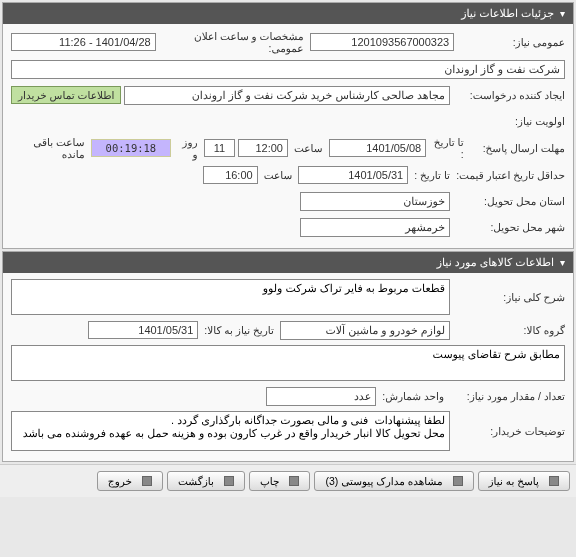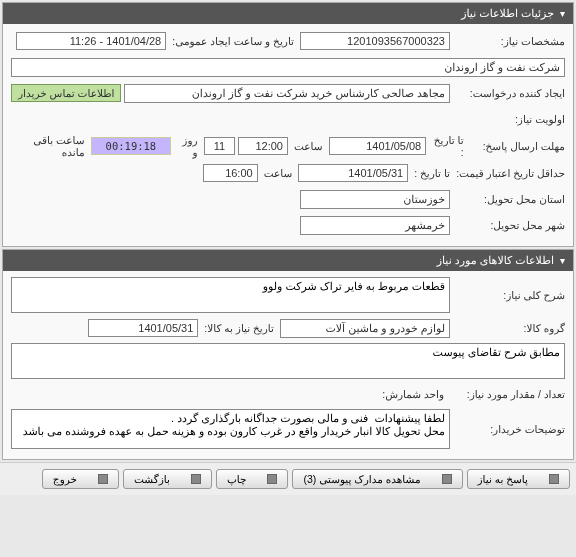--- a/index.html
+++ b/index.html
@@ -90,21 +90,21 @@
 .btn {
   background: linear-gradient(#fefefe, #ddd);
   border: 1px solid #999;
   border-radius: 3px;
   padding: 3px 10px;
   font-size: 10.5px;
   font-family: inherit;
   cursor: pointer;
   display: flex;
   align-items: center;
-  gap: 21px;
+  gap: 10px;
 }
 .icon-sq {
   display: inline-block;
   width: 10px;
   height: 10px;
   border: 1px solid #666;
   background: #888;
 }
 .small-gap { margin-right: 3px; }
 </style>
@@ -112,23 +112,23 @@
 <body>
 
 <div class="panel">
   <div class="panel-header">
     <span class="collapse-icon">▾</span>
     <span>جزئیات اطلاعات نیاز</span>
   </div>
   <div class="panel-body">
 
     <div class="form-row">
-      <div class="form-label">مشخصات نیاز:</div>
+      <div class="form-label">عمومی نیاز:</div>
       <div class="form-value med">1201093567000323</div>
-      <div class="inline-label">تاریخ و ساعت ایجاد عمومی:</div>
+      <div class="inline-label">مشخصات و ساعت اعلان عمومی:</div>
       <div class="form-value med">1401/04/28 - 11:26</div>
     </div>
 
     <div class="form-row">
       <div class="form-value wide">شرکت نفت و گاز اروندان</div>
     </div>
 
     <div class="form-row">
       <div class="form-label">ایجاد کننده درخواست:</div>
       <div class="form-value wide">مجاهد صالحی کارشناس خرید شرکت نفت و گاز اروندان</div>
@@ -191,20 +191,21 @@
       <div class="form-value" style="width:110px">1401/05/31</div>
     </div>
 
     <div class="form-row">
       <textarea class="form-value wide" readonly="" style="">مطابق شرح تقاضای پیوست</textarea>
     </div>
 
     <div class="form-row">
       <div class="form-label">تعداد / مقدار مورد نیاز:</div>
       <div class="inline-label">واحد شمارش:</div>
+      <div class="form-value" style="width:110px">عدد</div>
     </div>
 
     <div class="form-row">
       <div class="form-label">توضیحات خریدار:</div>
       <textarea class="form-value wide" readonly="" style="height: 40px;">لطفا پیشنهادات  فنی و مالی بصورت جداگانه بارگذاری گردد .
 محل تحویل کالا انبار خریدار واقع در غرب کارون بوده و هزینه حمل به عهده فروشنده می باشد</textarea>
     </div>
 
   </div>
 </div>

